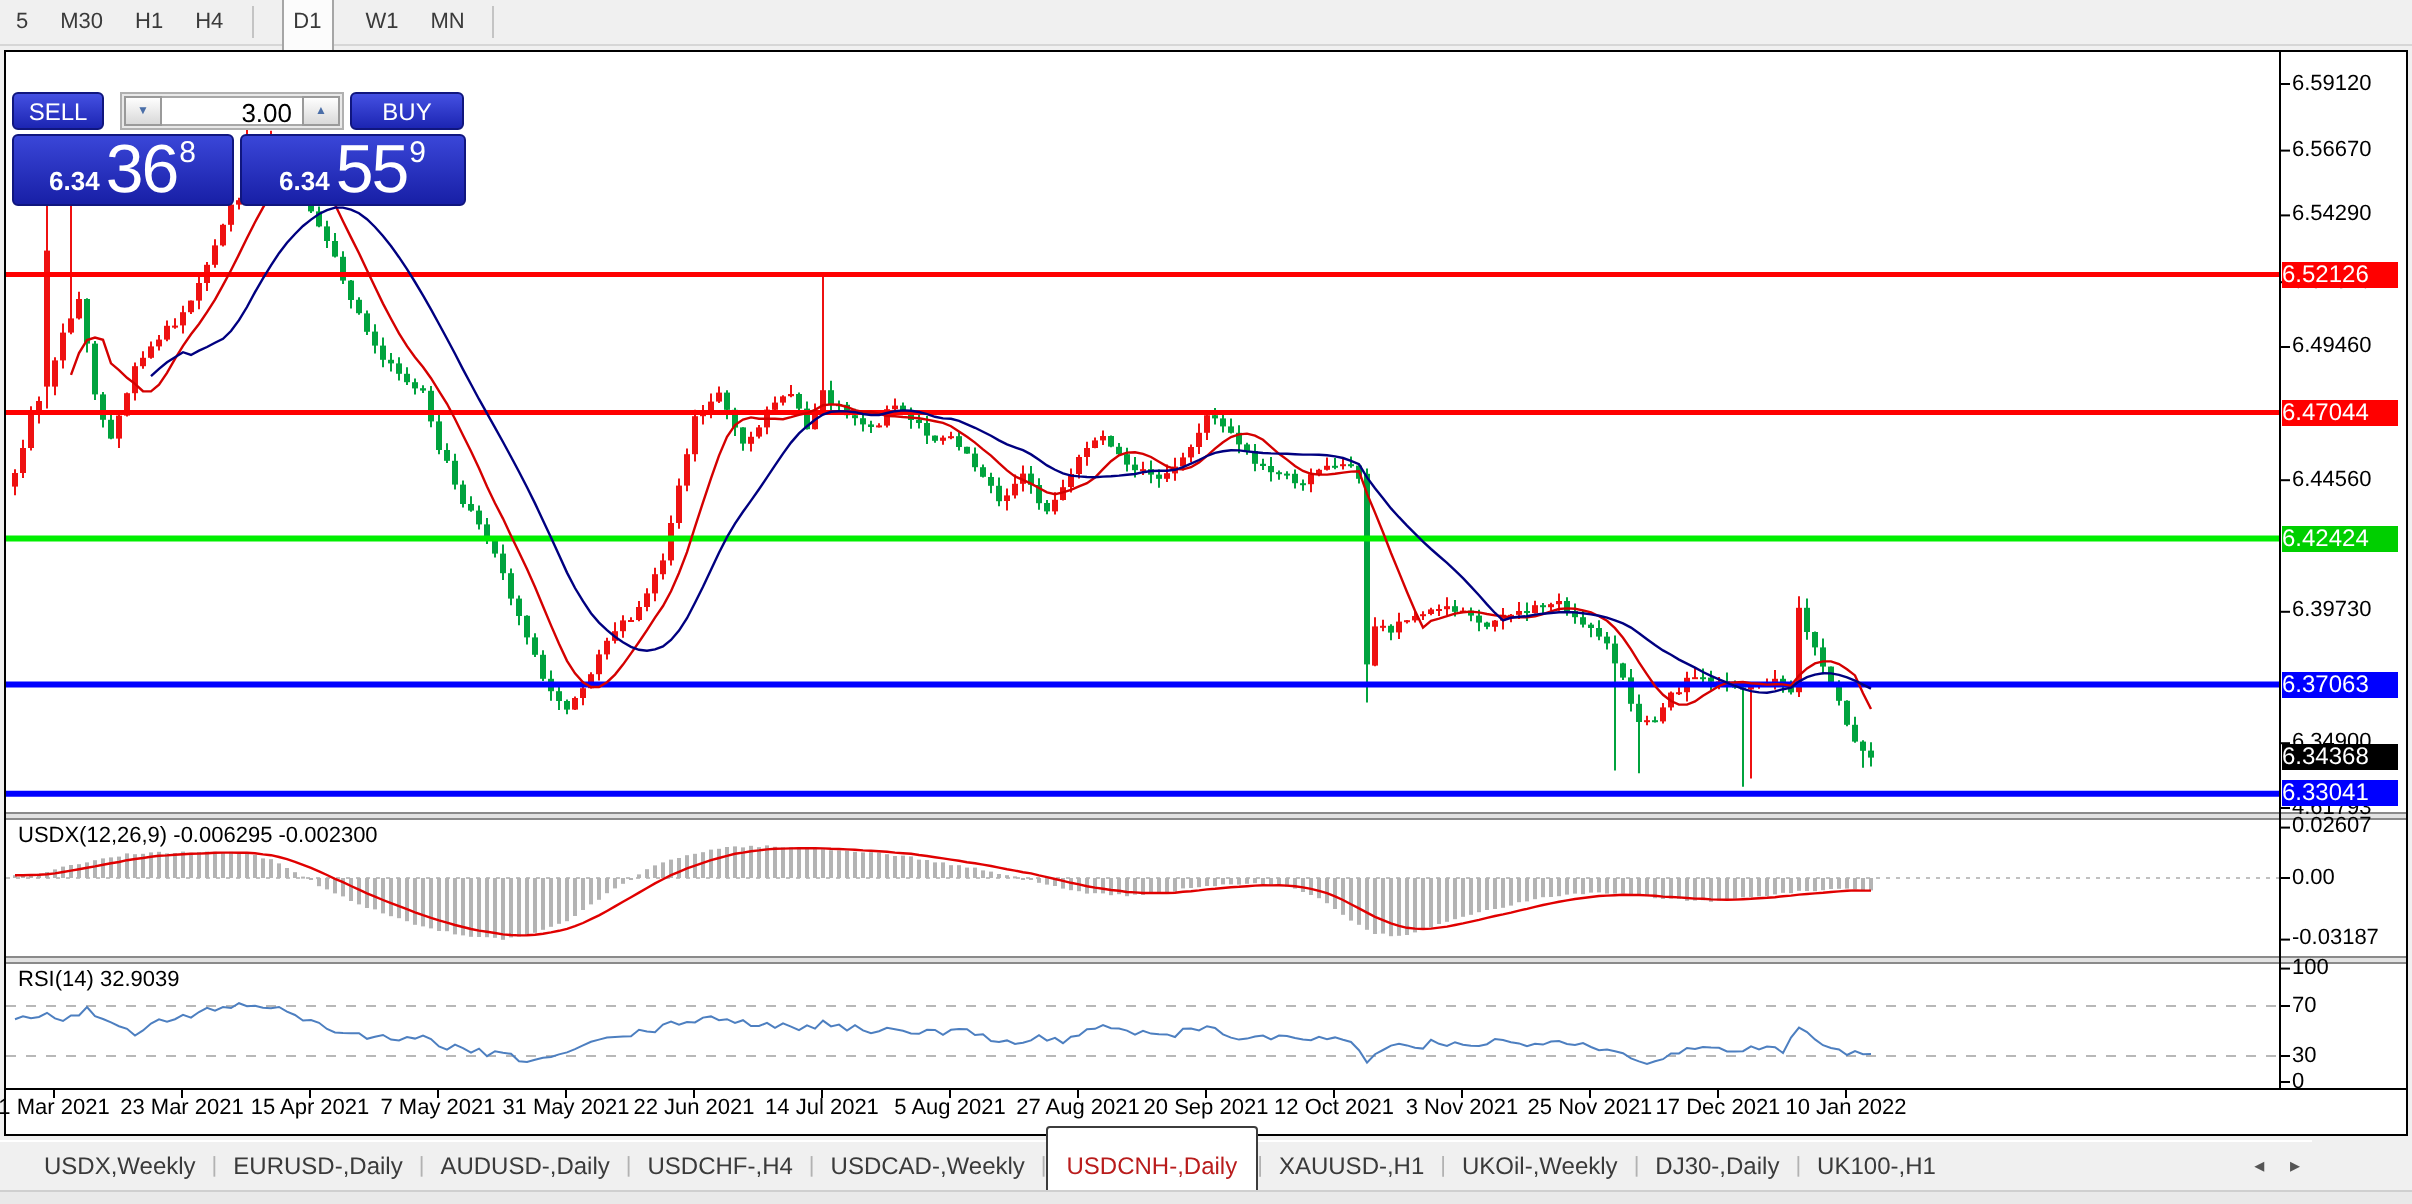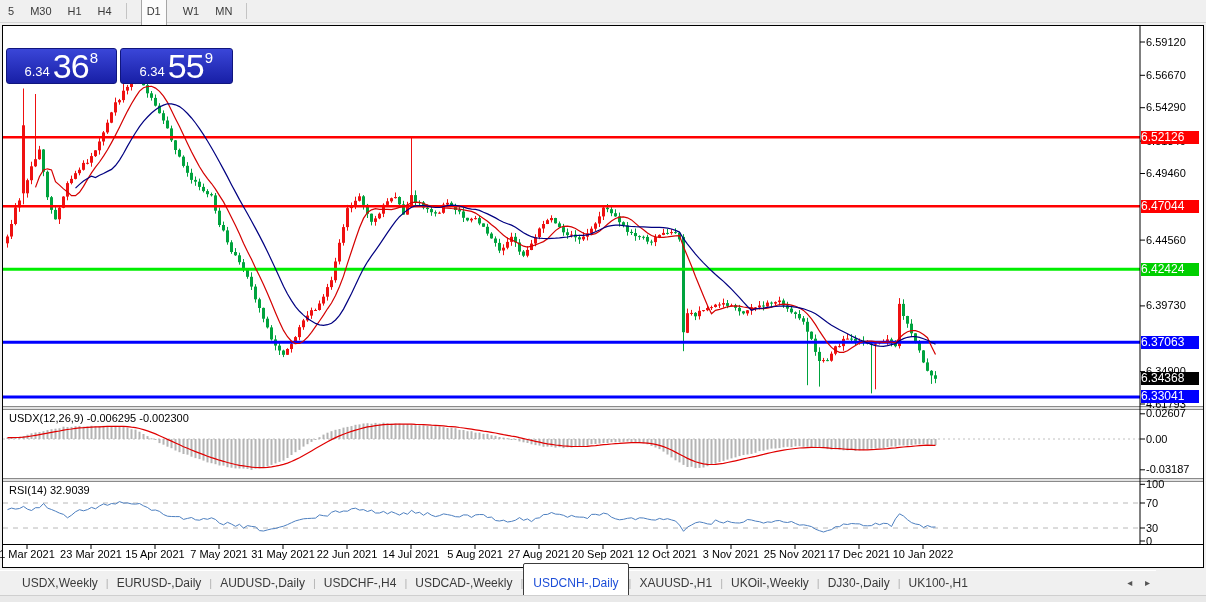--- a/index.html
+++ b/index.html
@@ -26,32 +26,32 @@
        display:flex;align-items:stretch;padding:1px;box-sizing:border-box;}
   .spin-btn{width:17px;background:linear-gradient(#fefefe,#d9d9d9);border:1px solid #9a9a9a;
        color:#4a6ea8;font-size:6px;display:flex;align-items:center;justify-content:center;}
   .vol{flex:1;background:#fff;border-top:1px solid #a8a8a8;border-bottom:1px solid #a8a8a8;
        font-size:13px;color:#000;text-align:right;padding:0 5px;line-height:15px;}
   .tp-row2{display:flex;margin-top:2px;height:36px;}
   .price-block{background:linear-gradient(#3a46d8,#181fa6);border:1px solid #10167e;border-radius:3px;
        color:#fff;display:flex;align-items:flex-end;justify-content:center;overflow:hidden;}
   #sell-price{width:109px;}
   #buy-price{width:112px;margin-left:3px;}
-  .pp-small{font-size:13px;font-weight:normal;margin:0 3px 4px 0;}
+  .pp-small{font-size:13px;font-weight:bold;margin:0 3px 4px 0;}
   .pp-big{font-size:34px;line-height:33px;letter-spacing:-1px;}
   .pp-sup{font-size:15px;position:relative;top:-17px;margin-left:1px;}
   .pane-label{position:absolute;font-size:11px;color:#000;white-space:nowrap;}
   .ytick{position:absolute;left:1143px;width:56px;font-size:11px;color:#000;height:13px;line-height:13px;}
   .badge{position:absolute;left:1138px;width:58px;height:13px;line-height:13px;font-size:12px;
        color:#fff;padding-left:0;z-index:3;}
   .dlabel{position:absolute;top:522px;width:72px;text-align:center;font-size:11px;color:#000;}
   #tabbar{position:absolute;left:0;top:570px;width:1156px;height:23px;background:#f0f0f0;
        border-top:1px solid #ffffff;display:flex;align-items:center;font-size:12px;color:#3a3a3a;}
   .tab{padding:2px 8px;white-space:nowrap;}
-  .tab.active{background:#fff;border:1px solid #3c3c3c;border-radius:2px;color:#1d4ed8;padding:12px 9px;}
+  .tab.active{background:#fff;border:1px solid #3c3c3c;border-radius:2px;color:#b91c1c;padding:12px 9px;}
   .tabsep{color:#b2b2b2;font-size:11px;}
   #tab-arrows{position:absolute;right:6px;top:6px;font-size:10px;color:#555;}
   #tab-arrows span{margin-left:10px;}
   #statusbar{position:absolute;left:0;top:595px;width:1206px;height:7px;background:#e9e9e9;
        border-top:1px solid #cfcfcf;}
 </style>
 </head>
 <body>
 
 <div id="toolbar">
@@ -836,20 +836,29 @@
       <line x1="600" y1="519" x2="600" y2="523" stroke="#000" stroke-width="1"></line>
       <line x1="664" y1="519" x2="664" y2="523" stroke="#000" stroke-width="1"></line>
       <line x1="728" y1="519" x2="728" y2="523" stroke="#000" stroke-width="1"></line>
       <line x1="792" y1="519" x2="792" y2="523" stroke="#000" stroke-width="1"></line>
       <line x1="856" y1="519" x2="856" y2="523" stroke="#000" stroke-width="1"></line>
       <line x1="920" y1="519" x2="920" y2="523" stroke="#000" stroke-width="1"></line>
     </svg>
 
 
   <div id="trade-panel">
+    <div class="tp-row1">
+      <div class="btn-blue" id="sell-btn">SELL</div>
+      <div class="spinner">
+        <div class="spin-btn">▼</div>
+        <div class="vol">3.00</div>
+        <div class="spin-btn">▲</div>
+      </div>
+      <div class="btn-blue" id="buy-btn">BUY</div>
+    </div>
     <div class="tp-row2">
       <div class="price-block" id="sell-price">
         <span class="pp-small">6.34</span>
         <span class="pp-big">36</span>
         <span class="pp-sup">8</span>
       </div>
       <div class="price-block" id="buy-price">
         <span class="pp-small">6.34</span>
         <span class="pp-big">55</span>
         <span class="pp-sup">9</span>

